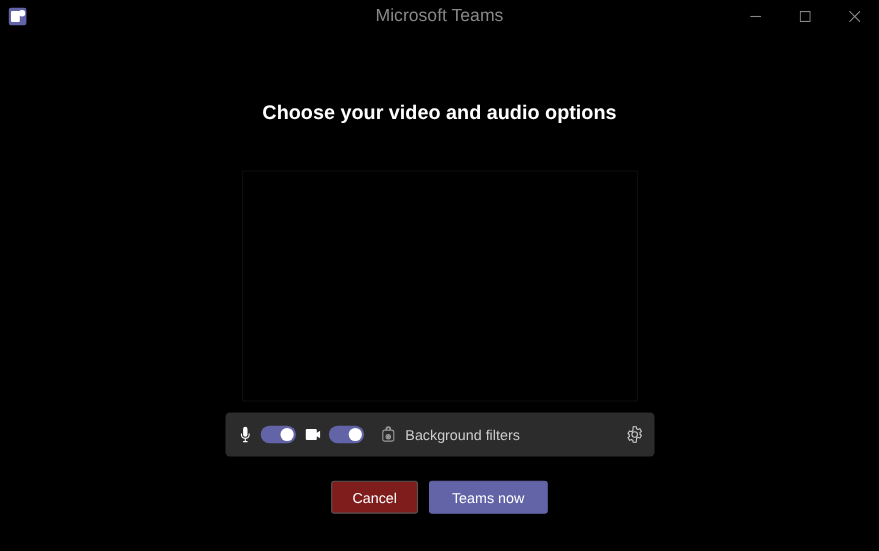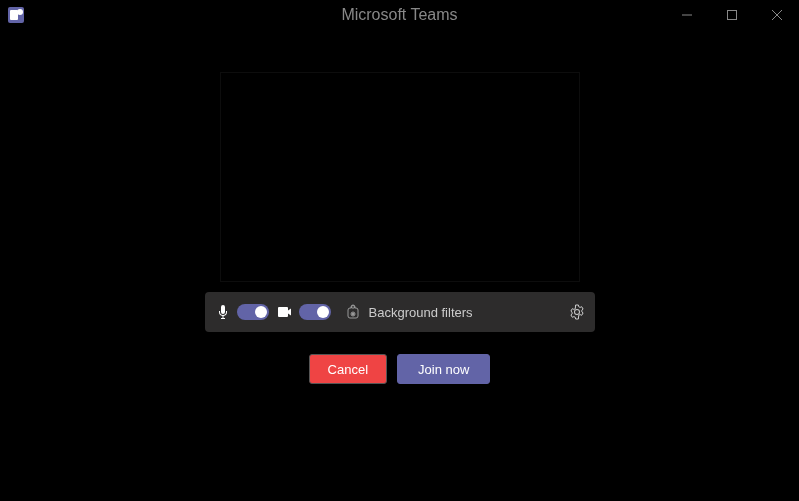--- a/index.html
+++ b/index.html
@@ -174,21 +174,21 @@
       padding: 0 18px;
       border-radius: 3px;
       font-size: 13px;
       font-weight: 500;
       display: flex;
       align-items: center;
       justify-content: center;
       cursor: pointer;
     }
     .btn-cancel {
-      background: #ef4444;
+      background: #7f1d1d;
       border: 1px solid #555;
       color: #fff;
     }
     .btn-join {
       background: #6264a7;
       border: 1px solid #6264a7;
       color: #fff;
       padding: 0 20px;
     }
   </style>
@@ -212,20 +212,21 @@
     <div class="window-control">
       <svg viewBox="0 0 10 10">
           <line x1="0" y1="0" x2="10" y2="10" stroke="currentColor" stroke-width="1"></line>
           <line x1="10" y1="0" x2="0" y2="10" stroke="currentColor" stroke-width="1"></line>
         </svg>
     </div>
   </div>
 </div>
 
 <div class="content">
+  <div class="heading">Choose your video and audio options</div>
 
   <div class="video-preview"></div>
 
   <div class="controls-bar">
     <span class="mic-icon">
       <svg viewBox="0 0 16 16">
           <path d="M8 1a2 2 0 0 0-2 2v5a2 2 0 0 0 4 0V3a2 2 0 0 0-2-2zM4 7v1a4 4 0 0 0 3.5 3.97V14H6v1h4v-1H8.5v-2.03A4 4 0 0 0 12 8V7h-1v1a3 3 0 0 1-6 0V7H4z"></path>
         </svg>
     </span>
     <div class="toggle"></div>
@@ -252,15 +253,15 @@
     <span class="gear-icon">
       <svg viewBox="0 0 16 16">
           <path d="M8 5a3 3 0 1 0 0 6 3 3 0 0 0 0-6zm0 1a2 2 0 1 1 0 4 2 2 0 0 1 0-4z"></path>
           <path d="M9.4 1l.3 1.7c.5.2 1 .4 1.4.7l1.6-.7 1.4 2.4-1.3 1.1c.1.3.1.5.1.8s0 .5-.1.8l1.3 1.1-1.4 2.4-1.6-.7c-.4.3-.9.5-1.4.7L9.4 15H6.6l-.3-1.7c-.5-.2-1-.4-1.4-.7l-1.6.7-1.4-2.4 1.3-1.1C3.1 9.5 3 9.3 3 9s0-.5.1-.8L1.9 7.1l1.4-2.4 1.6.7c.4-.3.9-.5 1.4-.7L6.6 1h2.8z" fill="none" stroke="currentColor" stroke-width="1"></path>
         </svg>
     </span>
   </div>
 
   <div class="action-buttons">
     <div class="btn btn-cancel">Cancel</div>
-    <div class="btn btn-join">Join now</div>
+    <div class="btn btn-join">Teams now</div>
   </div>
 </div>
 
 </body></html>

